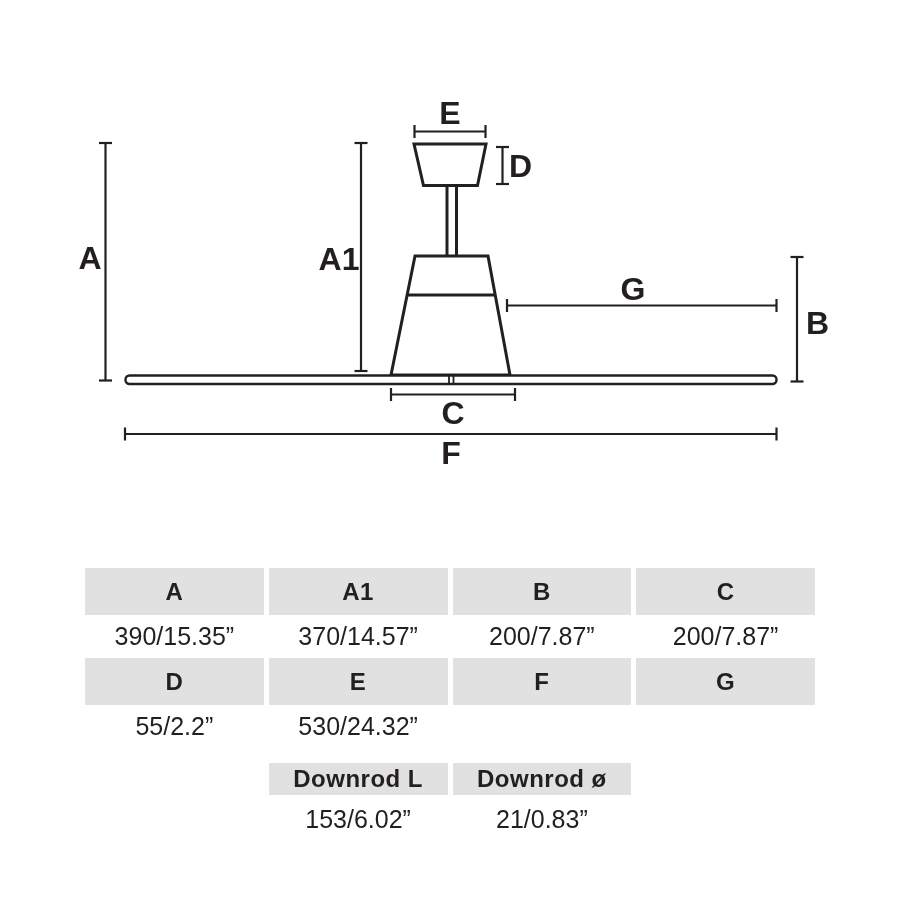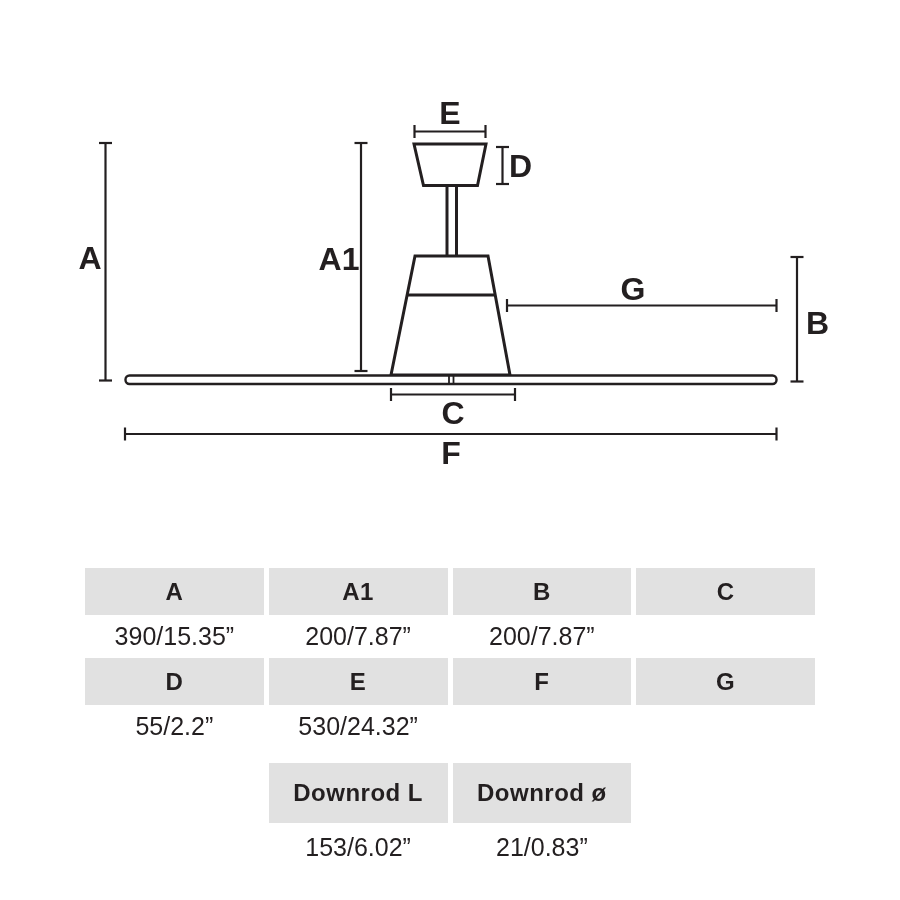--- a/index.html
+++ b/index.html
@@ -36,21 +36,21 @@
     width: 730px;
     color: #231f20;
   }
   .trow {
     display: grid;
     grid-template-columns: repeat(4, 1fr);
     column-gap: 5px;
   }
   .trow.hdr { height: 47px; }
   .trow.val { height: 43px; }
-  .trow.hdr3 { height: 60px; }
+  .trow.hdr3 { height: 32px; }
   .trow.val3 { height: 48px; }
   .spacer { height: 15px; }
   .hcell {
     background: #e1e1e1;
     display: flex;
     align-items: center;
     justify-content: center;
     font-weight: 700;
     font-size: 24px;
     letter-spacing: 0.5px;
@@ -147,20 +147,21 @@
   <div class="dim-table">
 
     <div class="trow hdr">
       <div class="hcell">A</div>
       <div class="hcell">A1</div>
       <div class="hcell">B</div>
       <div class="hcell">C</div>
     </div>
     <div class="trow val">
       <div class="vcell">390/15.35”</div>
+      <div class="vcell">370/14.57”</div>
       <div class="vcell">200/7.87”</div>
       <div class="vcell">200/7.87”</div>
     </div>
 
     <div class="trow hdr">
       <div class="hcell">D</div>
       <div class="hcell">E</div>
       <div class="hcell">F</div>
       <div class="hcell">G</div>
     </div>

